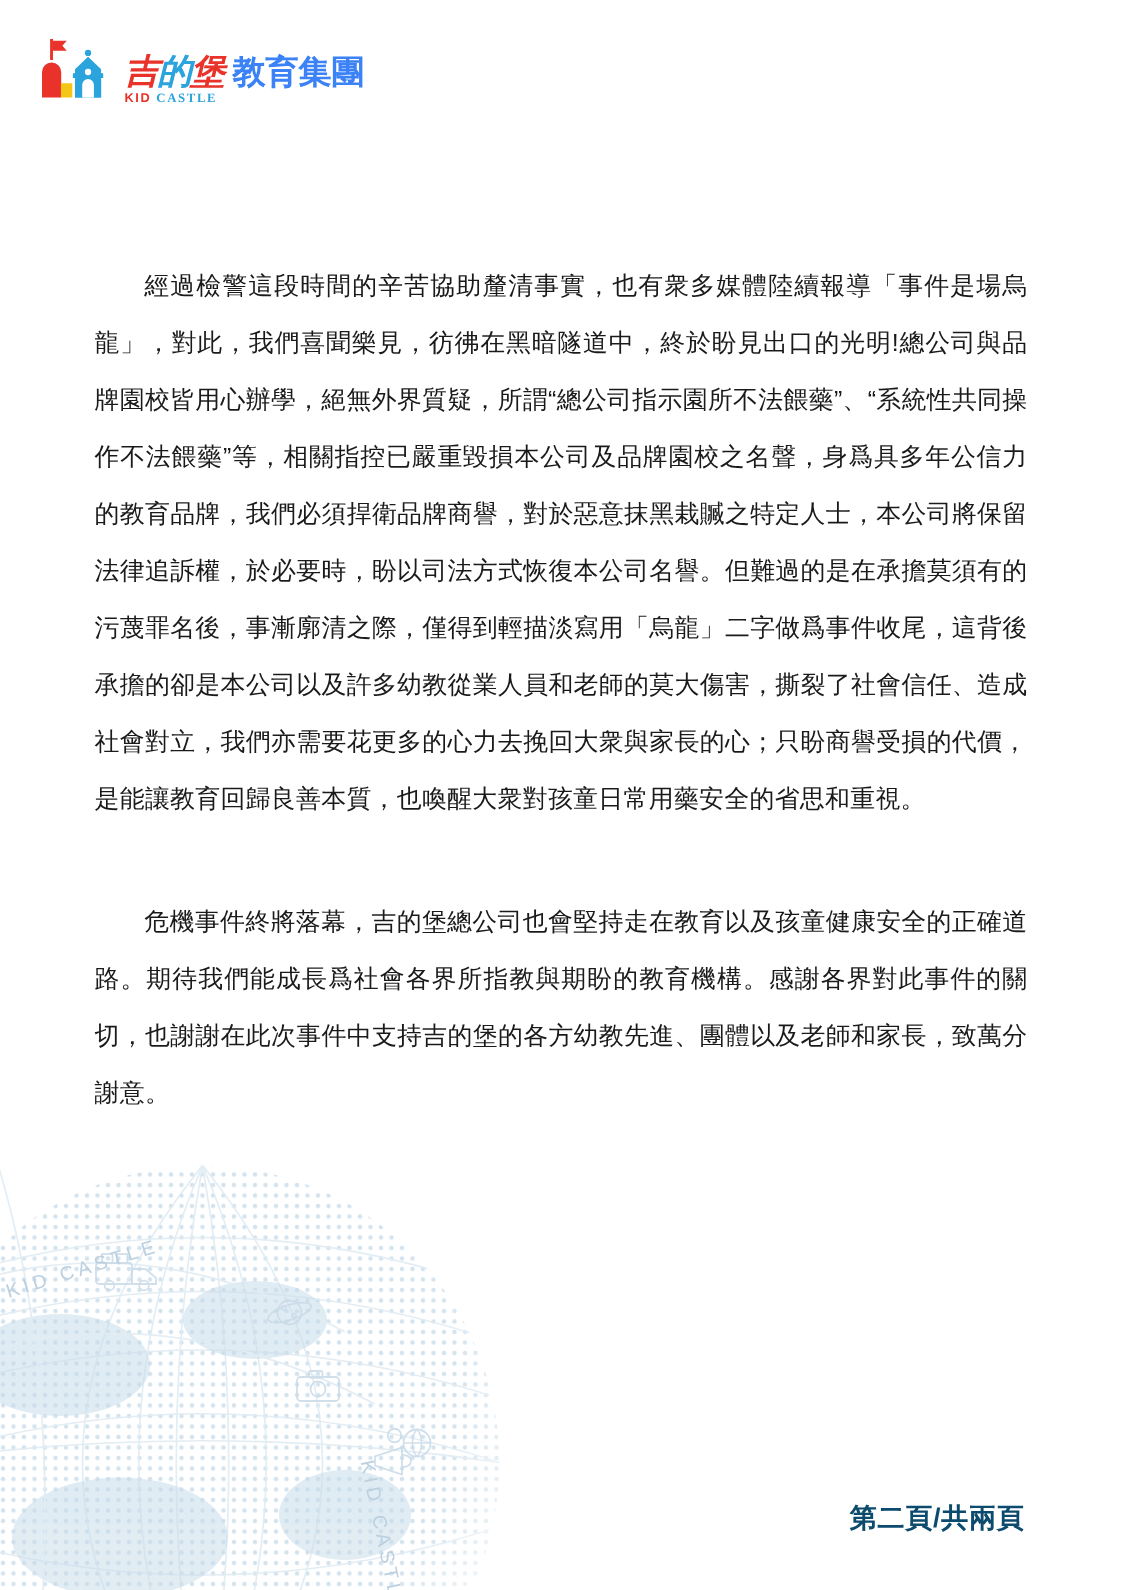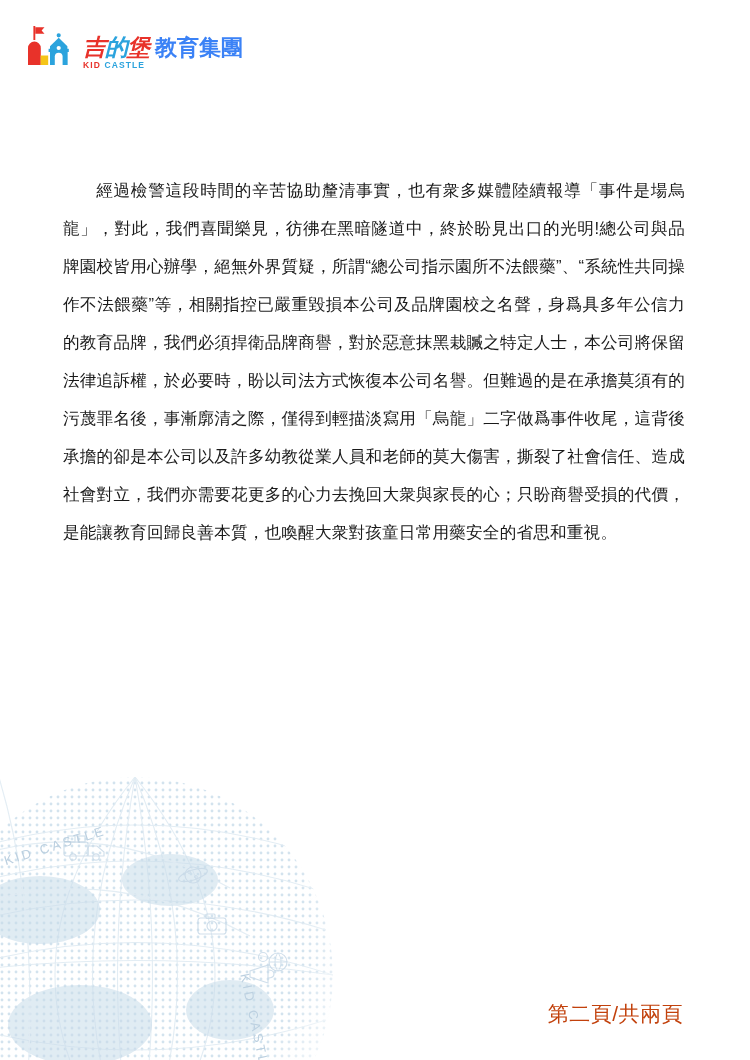--- a/index.html
+++ b/index.html
@@ -97,21 +97,21 @@
     margin-left: 6px;
   }
   .logo-en {
     font-size: 8.5px;
     font-weight: bold;
     letter-spacing: 1.1px;
     line-height: 1;
     margin-top: 2px;
   }
   .logo-en .e1 { color: #e8322a; }
-  .logo-en .e2 { color: #2ba3dd; }
+  .logo-en .e2 { color: #2ba3dd; font-family: Liberation Serif, serif; }
 
   
   .content {
     position: absolute;
     left: 63px;
     top: 172px;
     width: 622px;
     z-index: 2;
   }
   .para {
@@ -130,23 +130,23 @@
   .para.p2 { margin-bottom: 44px; }
 
   
   .footer {
     position: absolute;
     right: 67px;
     top: 1000px;
     z-index: 3;
   }
   .footer-text {
-    font-size: 21px;
-    font-weight: normal;
-    color: #c2410c;
+    font-size: 18px;
+    font-weight: bold;
+    color: #0c4a6e;
     letter-spacing: 0.5px;
   }
 </style>
 </head>
 <body>
 
 <div class="page">
 
   <svg class="watermark" viewBox="0 0 430 430" xmlns="http://www.w3.org/2000/svg" aria-hidden="true">
     <defs>
@@ -266,19 +266,20 @@
       <div class="logo-cn-row">
         <span class="logo-brand-cn"><span class="c1">吉</span><span class="c2">的</span><span class="c3">堡</span></span>
         <span class="logo-group-cn">教育集團</span>
       </div>
       <div class="logo-en"><span class="e1">KID</span><span class="e2">&nbsp;</span><span class="e2">CASTLE</span></div>
     </div>
   </div>
 
   <div class="content">
     <p class="para p2">經過檢警這段時間的辛苦協助釐清事實，也有衆多媒體陸續報導「事件是場烏龍」，對此，我們喜聞樂見，彷彿在黑暗隧道中，終於盼見出口的光明!總公司與品牌園校皆用心辦學，絕無外界質疑，所謂“總公司指示園所不法餵藥”、“系統性共同操作不法餵藥”等，相關指控已嚴重毀損本公司及品牌園校之名聲，身爲具多年公信力的教育品牌，我們必須捍衛品牌商譽，對於惡意抹黑栽贓之特定人士，本公司將保留法律追訴權，於必要時，盼以司法方式恢復本公司名譽。但難過的是在承擔莫須有的污蔑罪名後，事漸廓清之際，僅得到輕描淡寫用「烏龍」二字做爲事件收尾，這背後承擔的卻是本公司以及許多幼教從業人員和老師的莫大傷害，撕裂了社會信任、造成社會對立，我們亦需要花更多的心力去挽回大衆與家長的心；只盼商譽受損的代價，是能讓教育回歸良善本質，也喚醒大衆對孩童日常用藥安全的省思和重視。</p>
+    <p class="para p3">危機事件終將落幕，吉的堡總公司也會堅持走在教育以及孩童健康安全的正確道路。期待我們能成長爲社會各界所指教與期盼的教育機構。感謝各界對此事件的關切，也謝謝在此次事件中支持吉的堡的各方幼教先進、團體以及老師和家長，致萬分謝意。</p>
   </div>
 
   <div class="footer">
     <span class="footer-text">第二頁/共兩頁</span>
   </div>
 
 </div>
 
 </body></html>

